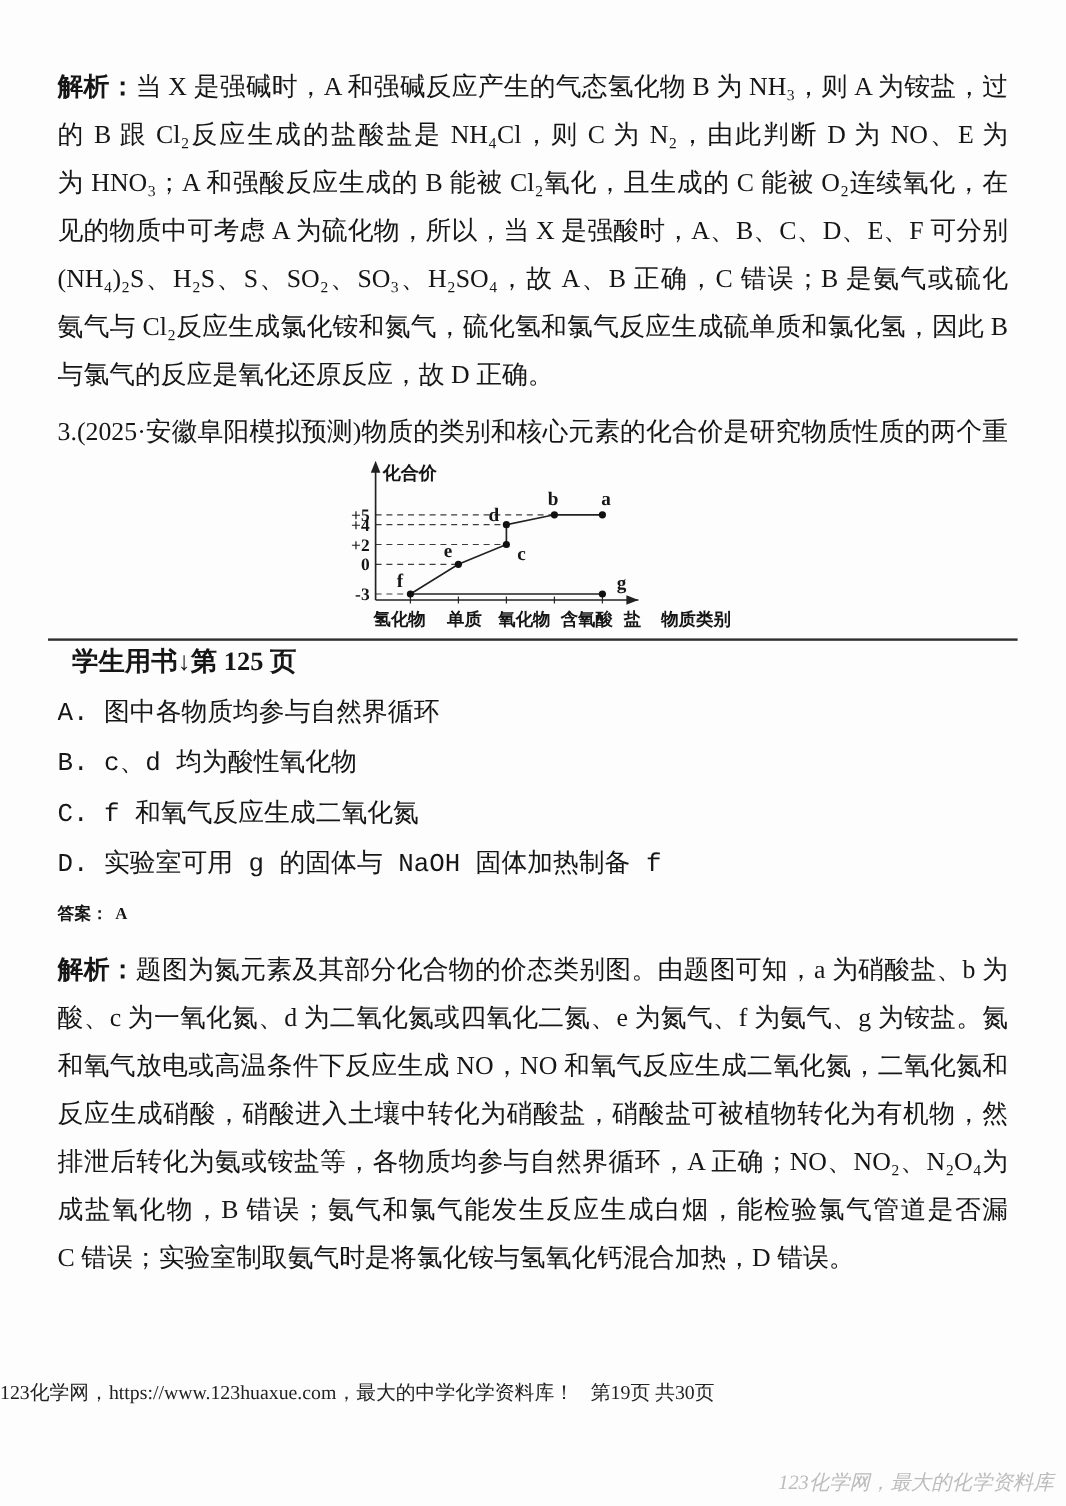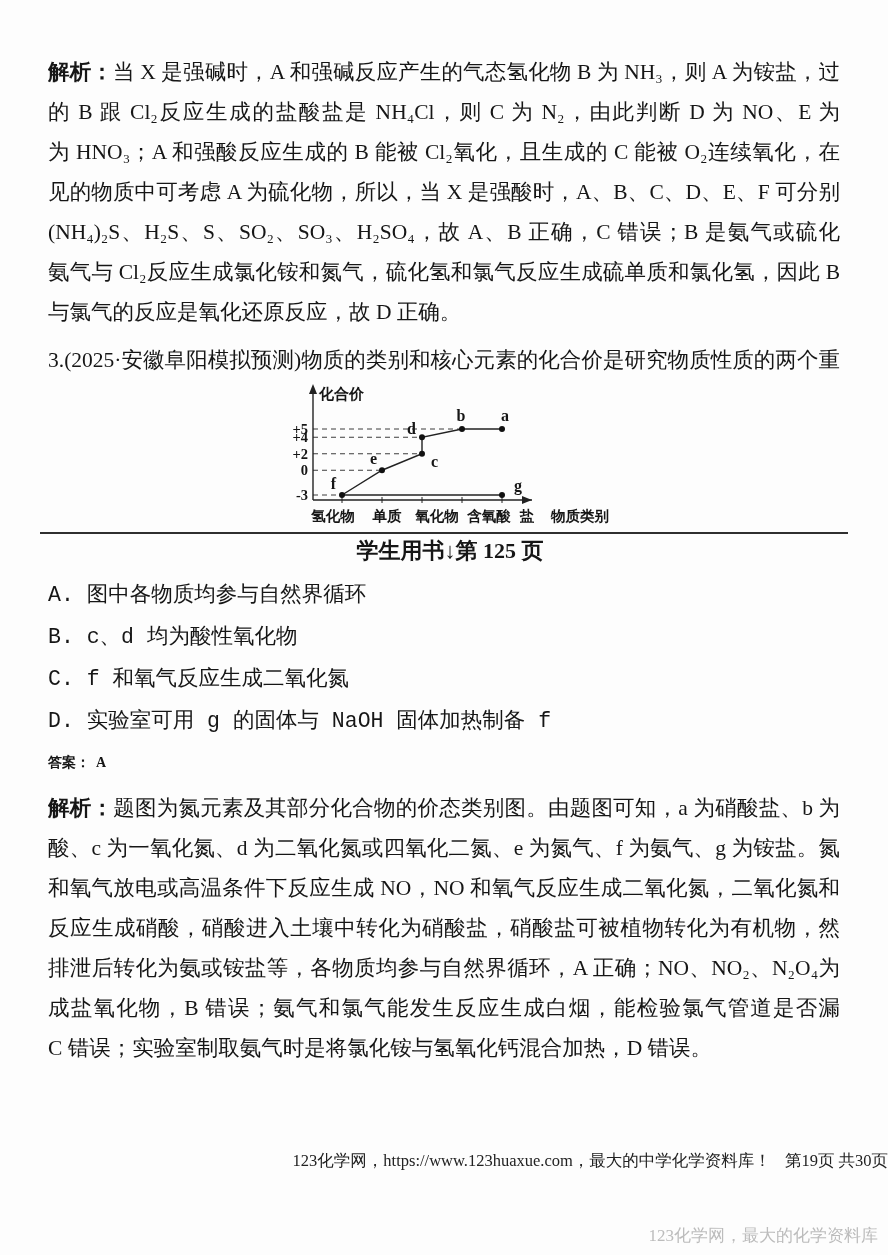--- a/index.html
+++ b/index.html
@@ -27,21 +27,20 @@
   .chart-wrap{margin:2px 0 0 232px;width:360px;height:150px;}
   .banner-rule{
     border-top:2px solid #2f2f2f;
     margin:0 -8px 0 -8px;
   }
   .banner{
     font-weight:bold;
     font-size:22px;
     line-height:34px;
     padding-left:12px;
-    text-align:center;
   }
   .banner .arrow{font-weight:bold;}
   .options{margin-top:6px;}
   .opt{
     font-size:21.5px;
     line-height:42px;
     height:42px;
     overflow:hidden;
     font-family:Liberation Mono, monospace;
   }
@@ -49,30 +48,31 @@
     font-size:14px;
     line-height:42px;
     height:42px;
   }
   .answer .val{font-weight:bold;margin-left:6px;}
   .para2{margin-top:4px;}
   .footer{
     position:absolute;
     top:1150px;left:0;
     width:100%;
-    text-align:right;
+    text-align:left;
     font-size:16.5px;
     color:#222;
   }
   .footer .pginfo{margin-left:14px;}
   .watermark{
     position:absolute;
     top:1224px;right:10px;
     font-size:17px;
     color:#bcbcbc;
+    font-style:italic;
   }
   svg text{font-family:"Liberation Serif","DejaVu Serif",serif;fill:#161616;}
 </style>
 </head>
 <body>
 
 <div class="page">
 
   <div class="para">
     <div class="tline"><b class="blabel">解析：</b><span>当 X 是强碱时，A 和强碱反应产生的气态氢化物 B 为 NH₃，则 A 为铵盐，过量</span></div>

